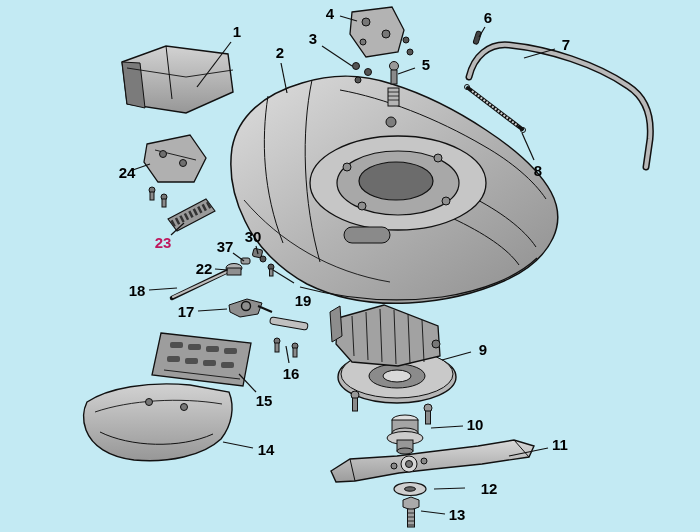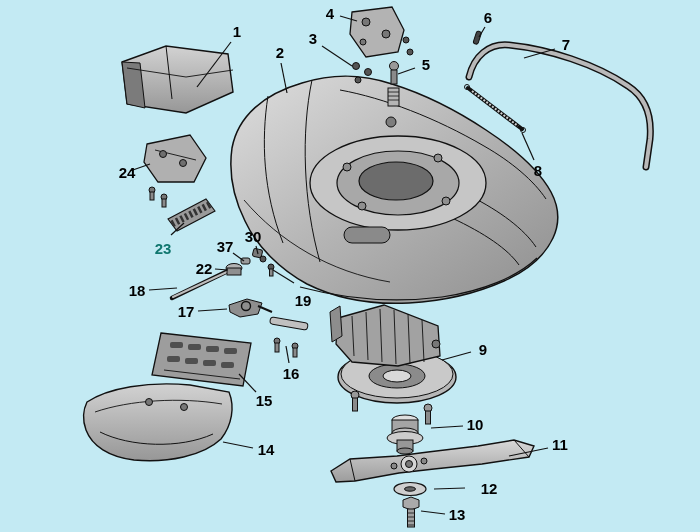--- a/index.html
+++ b/index.html
@@ -280,17 +280,17 @@
       <div class="part-label" style="left: 457px; top: 514px; color: rgb(0, 0, 0);">13</div>
       <div class="part-label" style="left: 266px; top: 449px; color: rgb(0, 0, 0);">14</div>
       <div class="part-label" style="left: 264px; top: 400px; color: rgb(0, 0, 0);">15</div>
       <div class="part-label" style="left: 291px; top: 373px; color: rgb(0, 0, 0);">16</div>
       <div class="part-label" style="left: 186px; top: 311px; color: rgb(0, 0, 0);">17</div>
       <div class="part-label" style="left: 137px; top: 290px; color: rgb(0, 0, 0);">18</div>
       <div class="part-label" style="left: 303px; top: 289px; color: rgb(0, 0, 0); margin-top: 11px;">19</div>
       <div class="part-label" style="left: 253px; top: 236px; color: rgb(0, 0, 0);">30</div>
       <div class="part-label" style="left: 225px; top: 246px; color: rgb(0, 0, 0);">37</div>
       <div class="part-label" style="left: 204px; top: 268px; color: rgb(0, 0, 0);">22</div>
-      <div class="part-label" style="left: 163px; top: 248px; color: #0f766e; text-align: center;">23</div>
+      <div class="part-label" style="left: 163px; top: 242px; color: #be185d; text-align: center;">23</div>
       <div class="part-label" style="left: 127px; top: 172px; color: rgb(0, 0, 0);">24</div>
     </div>
 
 </div>
 
 </body></html>

